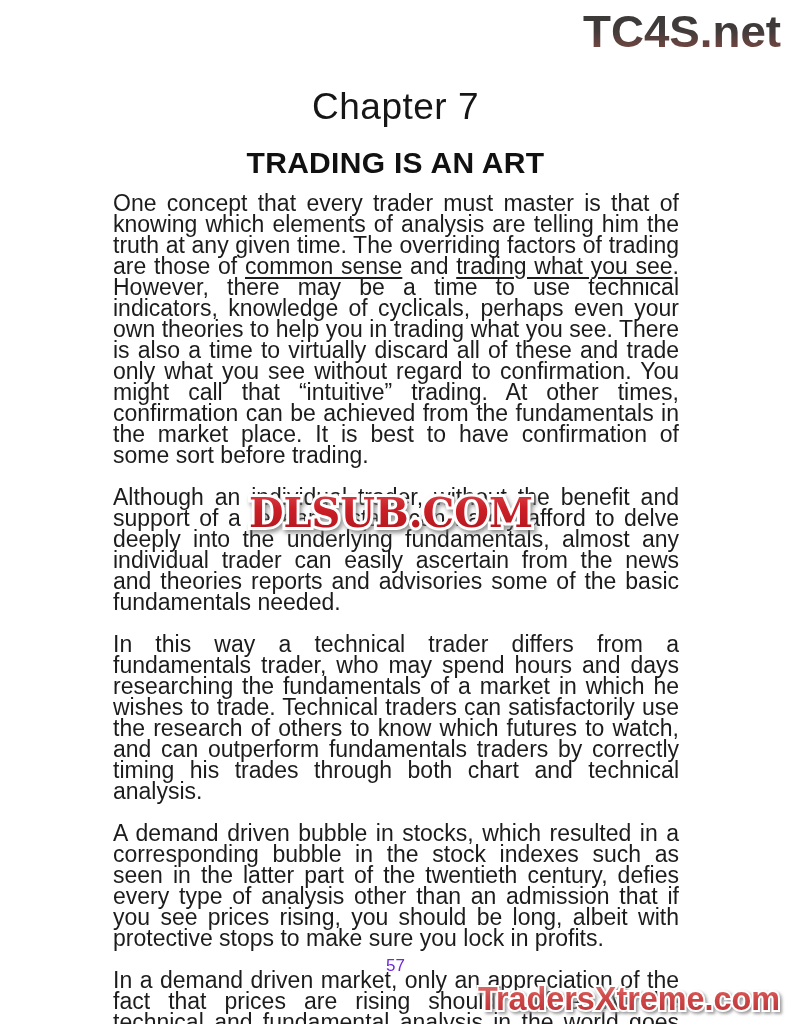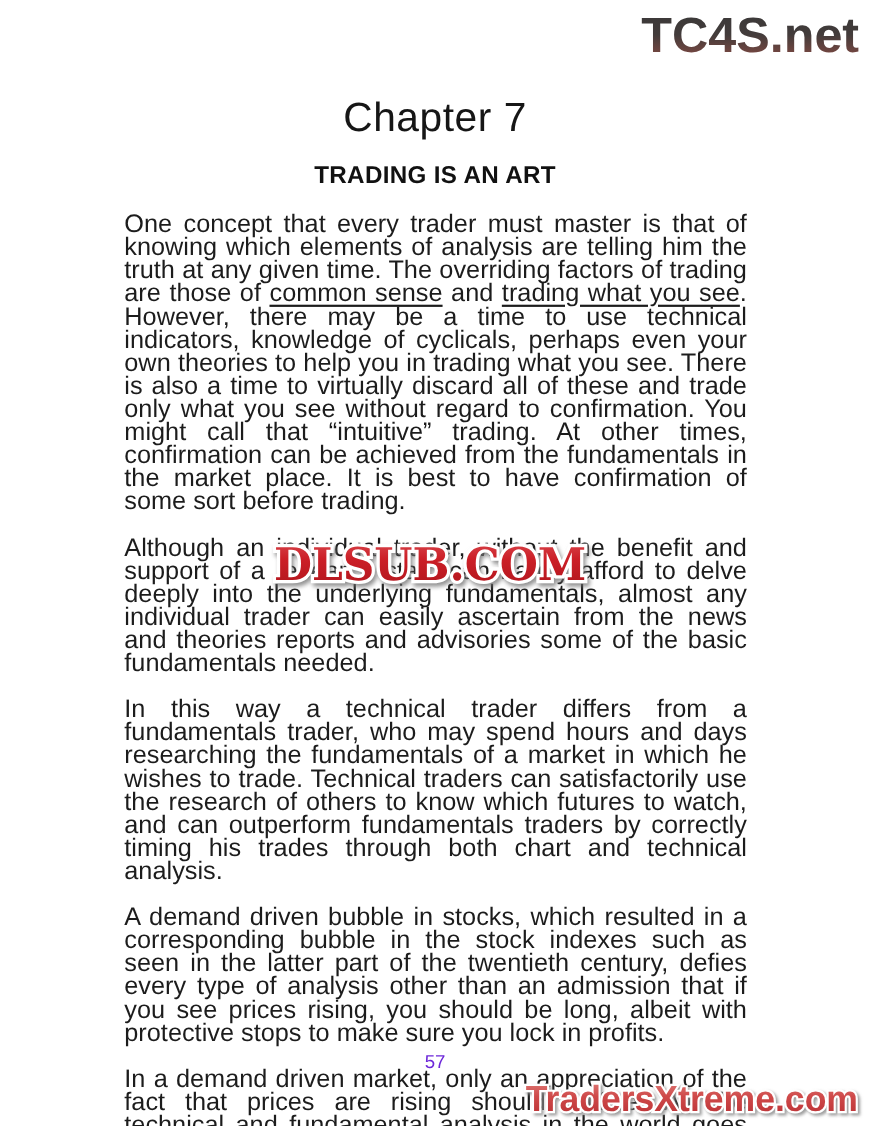--- a/index.html
+++ b/index.html
@@ -18,21 +18,21 @@
   
   .chapter-title {
     position: absolute; top: 86px; left: 0; width: 791px;
     margin: 0; text-align: center;
     font-size: 37px; font-weight: 400; color: #161616;
     letter-spacing: 0.5px;
   }
   .section-title {
     position: absolute; top: 146px; left: 0; width: 791px;
     margin: 0; text-align: center;
-    font-size: 22px; font-weight: 700; color: #111111;
+    font-size: 30px; font-weight: 700; color: #111111;
     letter-spacing: 0.3px;
   }
 
   
   .body-text {
     position: absolute; top: 193px; left: 113px; width: 566px;
     font-size: 23px; line-height: 21px; color: #1c1c1c;
     text-align: justify;
   }
   .body-text p { margin: 0 0 21px 0; }

